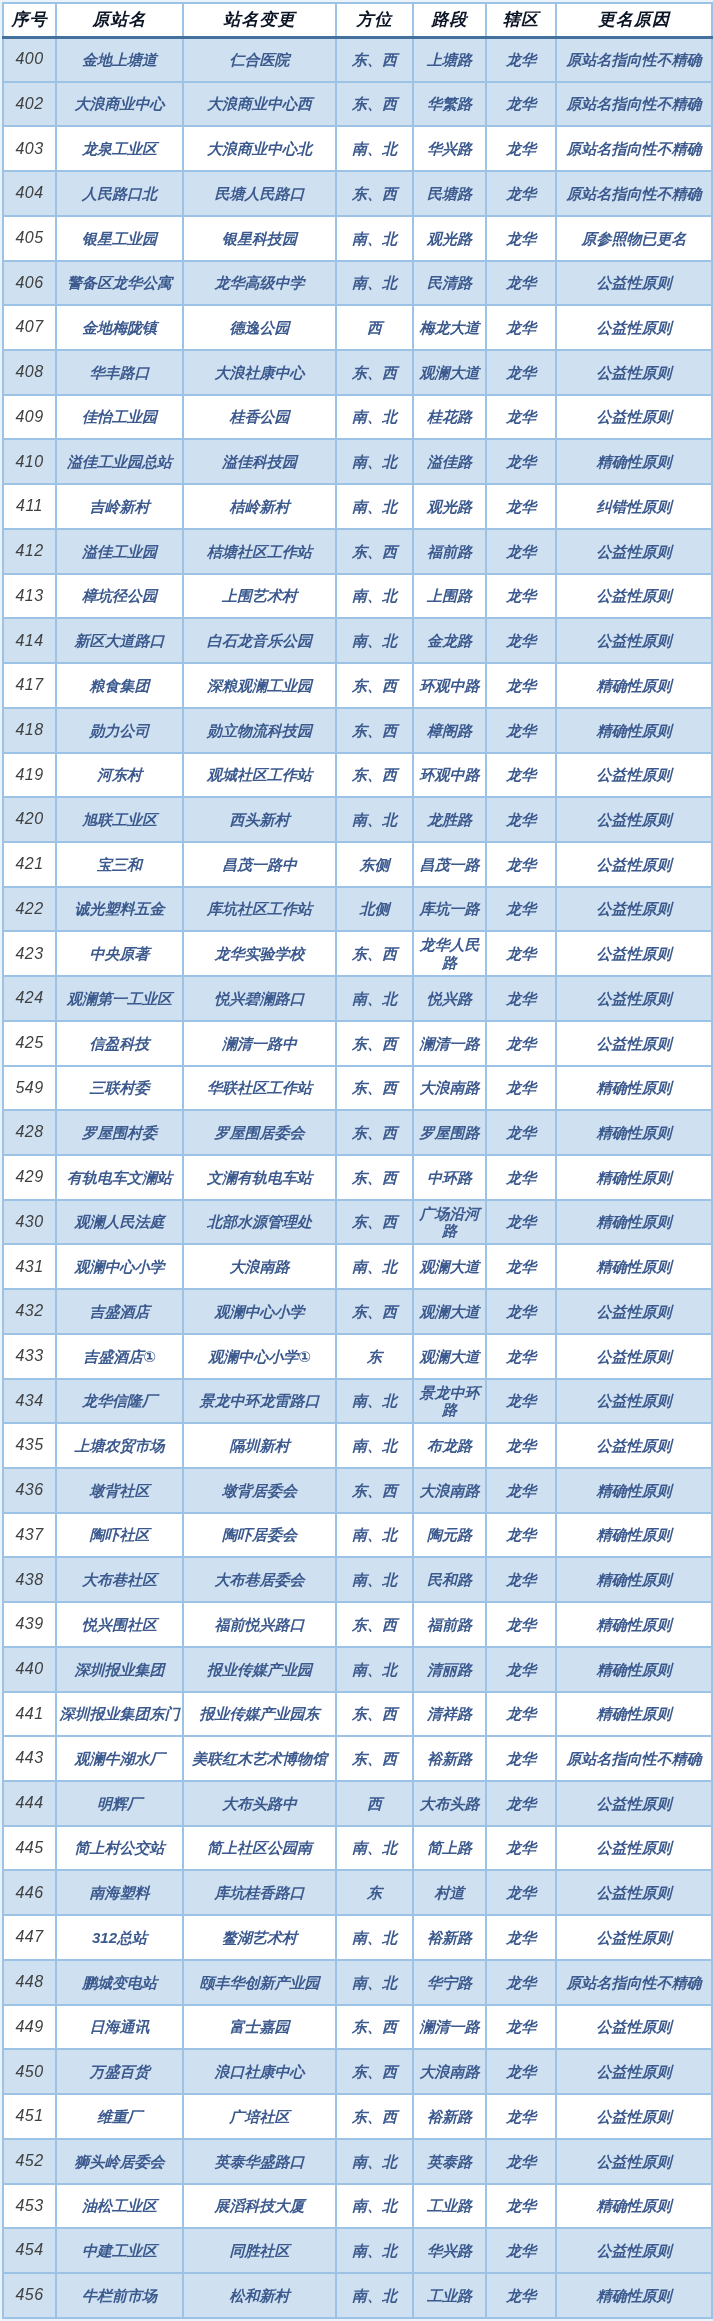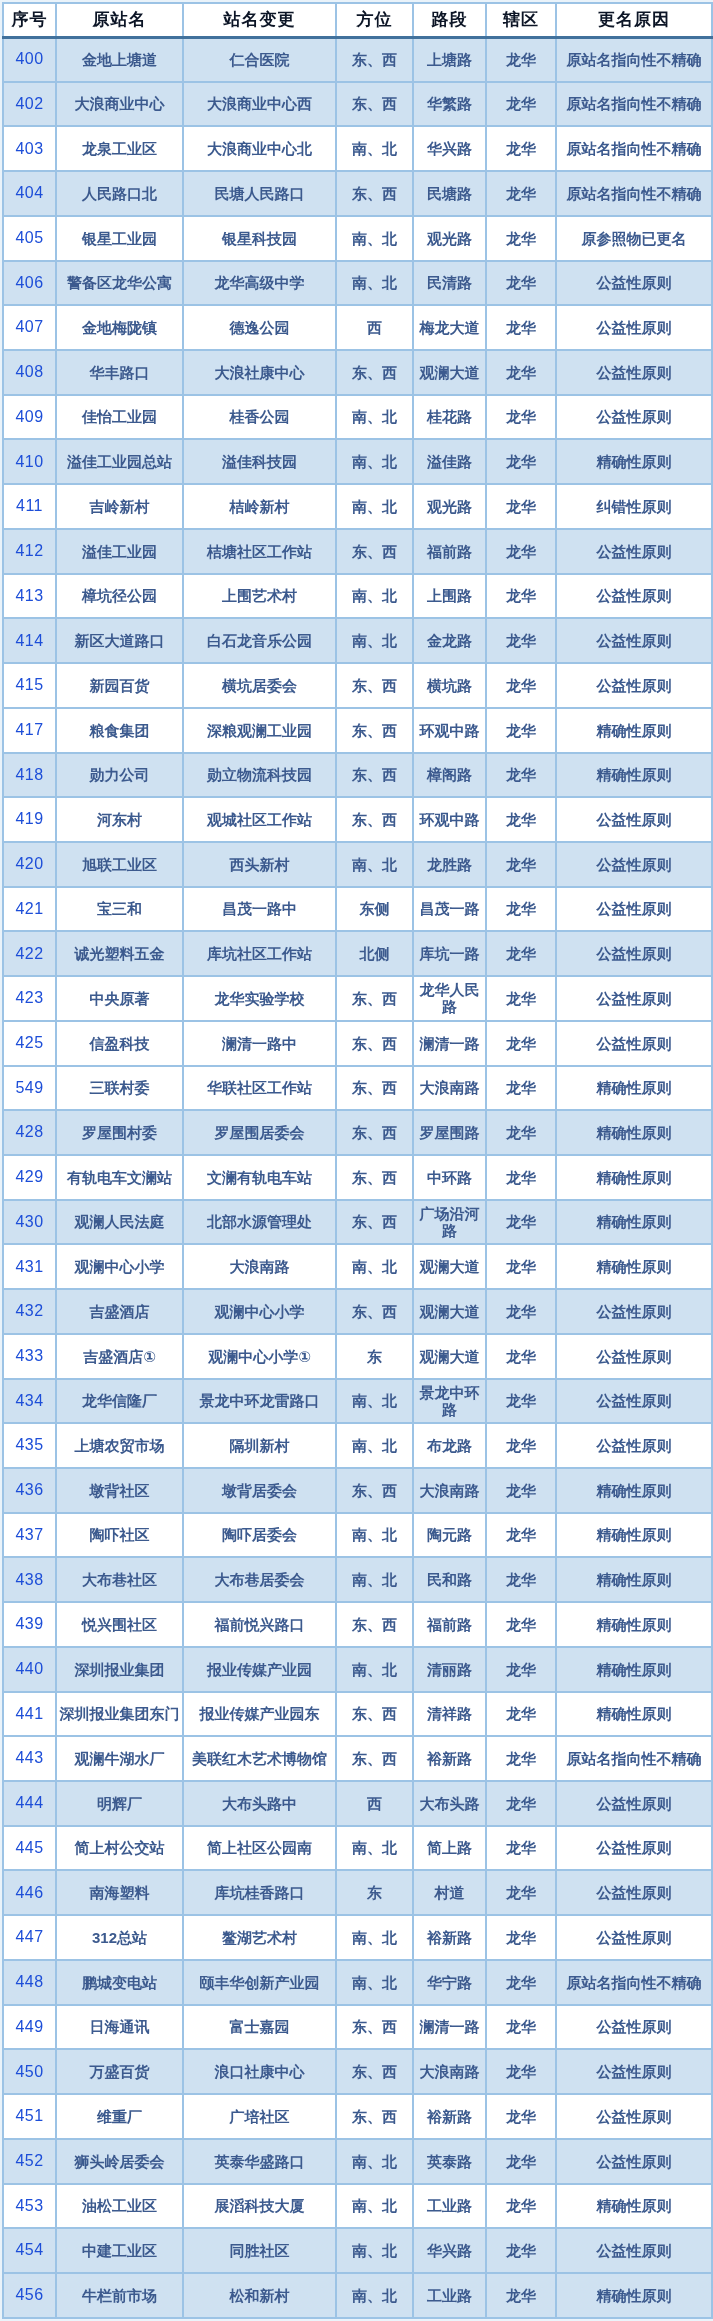--- a/index.html
+++ b/index.html
@@ -7,20 +7,21 @@
     padding: 0;
     background: #ffffff;
     font-family: "Liberation Sans", "DejaVu Sans", sans-serif;
   }
   .page {
     width: 713px;
     height: 2321px;
     box-sizing: border-box;
     background: #eaf3fa;
     padding: 2px;
+    font-style: italic;
   }
   table.rename-table {
     width: 709px;
     height: 2317px;
     border-collapse: collapse;
     table-layout: fixed;
     background: #ffffff;
   }
   th, td {
     border: 2px solid #9cc3e5;
@@ -47,21 +48,21 @@
     font-weight: bold;
     color: #3c5a8e;
     background: #ffffff;
   }
   tr.alt td {
     background: #cfe1f1;
   }
   td.cell-no {
     font-weight: normal;
     font-size: 16px;
-    color: #1d4ed8;
+    color: #404040;
     letter-spacing: 0.5px;
   }
   col.c-no       { width: 53px;  }
   col.c-old      { width: 127px; }
   col.c-new      { width: 153px; }
   col.c-dir      { width: 77px;  }
   col.c-road     { width: 73px;  }
   col.c-district { width: 70px;  }
   col.c-reason   { width: 156px; }
 </style>
@@ -211,29 +212,20 @@
         <tr class="alt">
           <td class="cell-no">414</td>
           <td class="cell-old_name">新区大道路口</td>
           <td class="cell-new_name">白石龙音乐公园</td>
           <td class="cell-direction">南、北</td>
           <td class="cell-road">金龙路</td>
           <td class="cell-district">龙华</td>
           <td class="cell-reason">公益性原则</td>
         </tr>
         <tr>
-          <td class="cell-no">415</td>
-          <td class="cell-old_name">新园百货</td>
-          <td class="cell-new_name">横坑居委会</td>
-          <td class="cell-direction">东、西</td>
-          <td class="cell-road">横坑路</td>
-          <td class="cell-district">龙华</td>
-          <td class="cell-reason">公益性原则</td>
-        </tr>
-        <tr>
           <td class="cell-no">417</td>
           <td class="cell-old_name">粮食集团</td>
           <td class="cell-new_name">深粮观澜工业园</td>
           <td class="cell-direction">东、西</td>
           <td class="cell-road">环观中路</td>
           <td class="cell-district">龙华</td>
           <td class="cell-reason">精确性原则</td>
         </tr>
         <tr class="alt">
           <td class="cell-no">418</td>
@@ -282,20 +274,29 @@
         </tr>
         <tr>
           <td class="cell-no">423</td>
           <td class="cell-old_name">中央原著</td>
           <td class="cell-new_name">龙华实验学校</td>
           <td class="cell-direction">东、西</td>
           <td class="cell-road">龙华人民路</td>
           <td class="cell-district">龙华</td>
           <td class="cell-reason">公益性原则</td>
         </tr>
+        <tr class="alt">
+          <td class="cell-no">424</td>
+          <td class="cell-old_name">观澜第一工业区</td>
+          <td class="cell-new_name">悦兴碧澜路口</td>
+          <td class="cell-direction">南、北</td>
+          <td class="cell-road">悦兴路</td>
+          <td class="cell-district">龙华</td>
+          <td class="cell-reason">公益性原则</td>
+        </tr>
         <tr>
           <td class="cell-no">425</td>
           <td class="cell-old_name">信盈科技</td>
           <td class="cell-new_name">澜清一路中</td>
           <td class="cell-direction">东、西</td>
           <td class="cell-road">澜清一路</td>
           <td class="cell-district">龙华</td>
           <td class="cell-reason">公益性原则</td>
         </tr>
         <tr>

